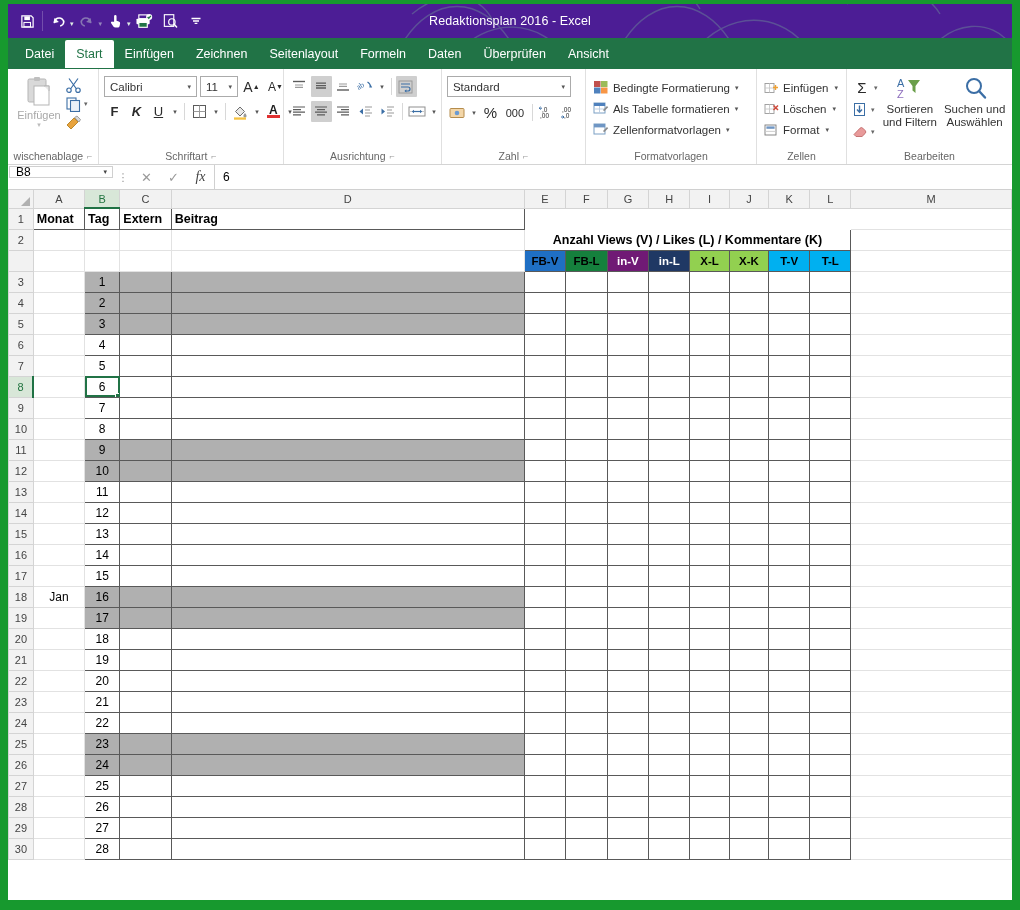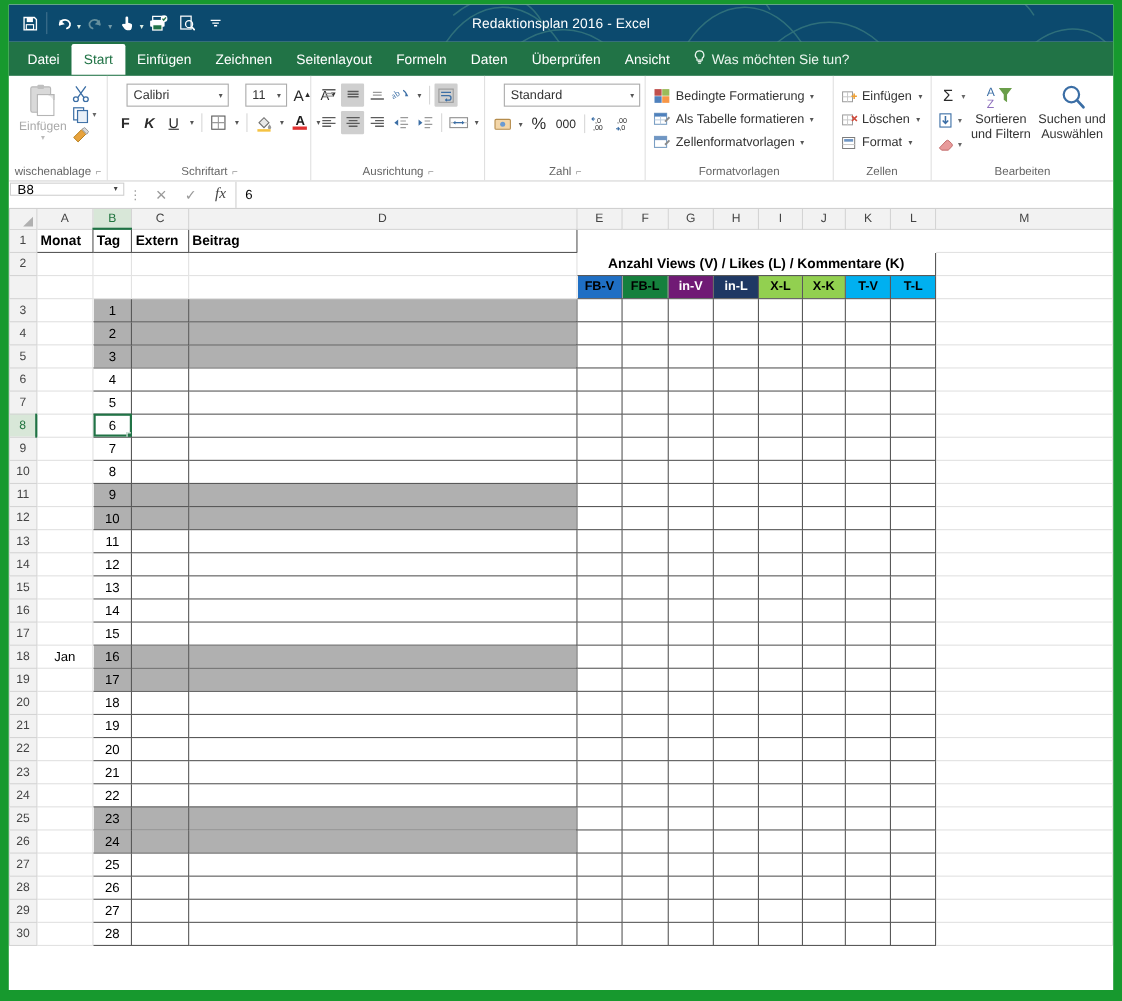--- a/index.html
+++ b/index.html
@@ -13,21 +13,21 @@
     border-left: 8px solid #17992e;
     border-right: 8px solid #17992e;
     border-top: 4px solid #17992e;
     border-bottom: 10px solid #17992e;
     background: #ffffff;
     overflow: hidden;
   }
 
   
   .titlebar {
-    position: relative; height: 34px; background: #0c4a6e;
+    position: relative; height: 34px; background: #4c1d95;
     overflow: hidden;
   }
   .titlebar .swirls {
     position: absolute; right: 0; top: -30px; width: 620px; height: 100px;
     opacity: .30; pointer-events: none;
   }
   .qat { position: absolute; left: 6px; top: 0; height: 34px; display: flex; align-items: center; gap: 0; }
   .qat .qbtn {
     height: 28px; min-width: 26px; display: flex; align-items: center; justify-content: center;
     color: #ffffff; padding: 0 3px;
@@ -92,21 +92,21 @@
   }
   .clip-main .lbl { font-size: 11px; margin-top: 1px; }
   .clip-side { display: flex; flex-direction: column; gap: 3px; padding-top: 3px; }
   .clip-side .ci { display: flex; align-items: center; gap: 2px; }
 
   
   .g-font { width: 185px; }
   .font-row1 { display: flex; align-items: center; gap: 3px; }
   .combo {
     border: 1px solid #ababab; height: 21px; background: #fff;
-    display: flex; align-items: center; padding: 0 2px 0 5px; font-size: 11.5px; margin-left: 12px;
+    display: flex; align-items: center; padding: 0 2px 0 5px; font-size: 11.5px;
   }
   .combo .cval { flex: 1; white-space: nowrap; overflow: hidden; }
   .combo .arr { font-size: 7px; color: #555; padding: 0 3px; }
   .font-name { width: 93px; }
   .font-size { width: 38px; }
   .font-row2 { display: flex; align-items: center; gap: 1px; margin-top: 4px; }
   .fbtn {
     width: 21px; height: 21px; display: flex; align-items: center; justify-content: center;
     font-size: 13px; color: #2b2b2b;
   }
@@ -293,29 +293,20 @@
   <div class="tabs">
     <div class="tab">Datei</div>
     <div class="tab active">Start</div>
     <div class="tab">Einfügen</div>
     <div class="tab">Zeichnen</div>
     <div class="tab">Seitenlayout</div>
     <div class="tab">Formeln</div>
     <div class="tab">Daten</div>
     <div class="tab">Überprüfen</div>
     <div class="tab">Ansicht</div>
-    <div class="tell-me">
-      <span>
-        <svg width="12" height="14" viewBox="0 0 12 14">
-            <path d="M6 1.2 a3.8 3.8 0 0 1 2.4 6.8 v1.6 H3.6 V8 A3.8 3.8 0 0 1 6 1.2z" fill="none" stroke="#eaf5ee" stroke-width="1.1"></path>
-            <path d="M4.2 11 H7.8 M4.7 12.5 H7.3" stroke="#eaf5ee" stroke-width="1.1"></path>
-          </svg>
-      </span>
-      <span>Was möchten Sie tun?</span>
-    </div>
   </div>
 
   <div class="ribbon">
 
     <div class="rgroup g-clip">
       <div class="rbody">
         <div class="clip-main">
           <svg width="30" height="32" viewBox="0 0 30 32">
             <rect x="4" y="3" width="18" height="23" rx="1.5" fill="#d9d9d9" stroke="#b5b5b5"></rect>
             <rect x="10" y="1" width="6" height="4" rx="1" fill="#bfbfbf"></rect>

